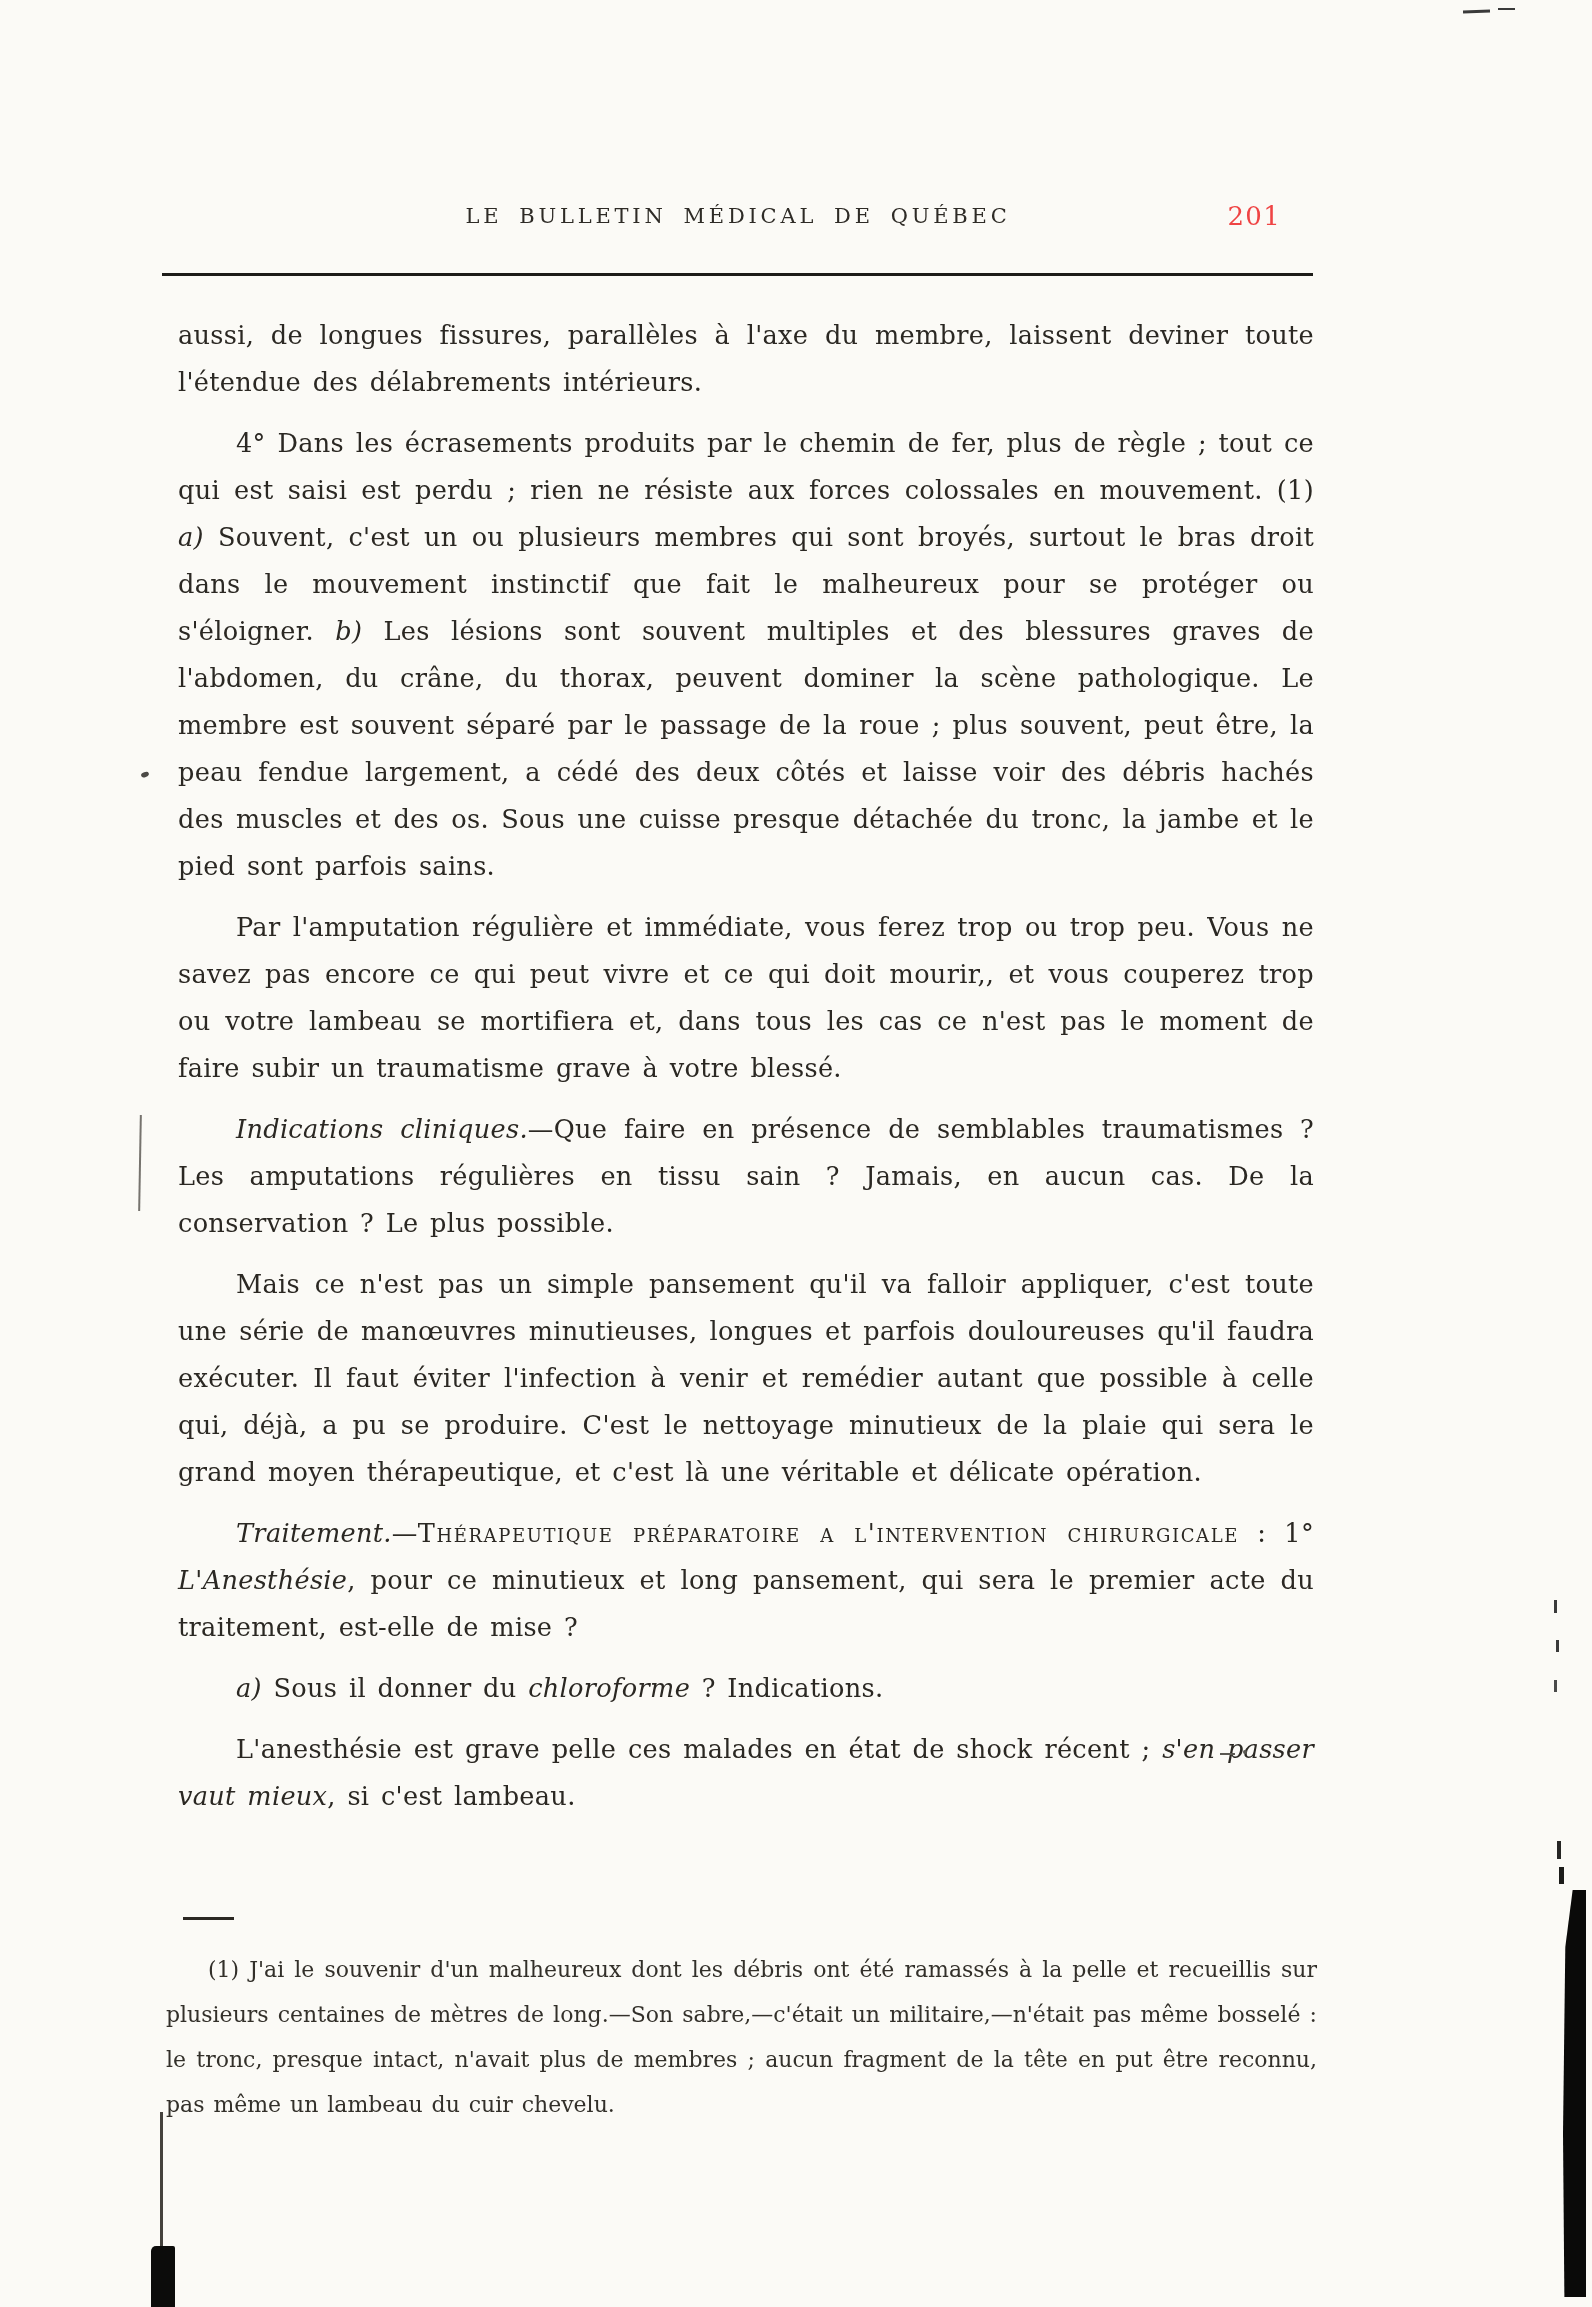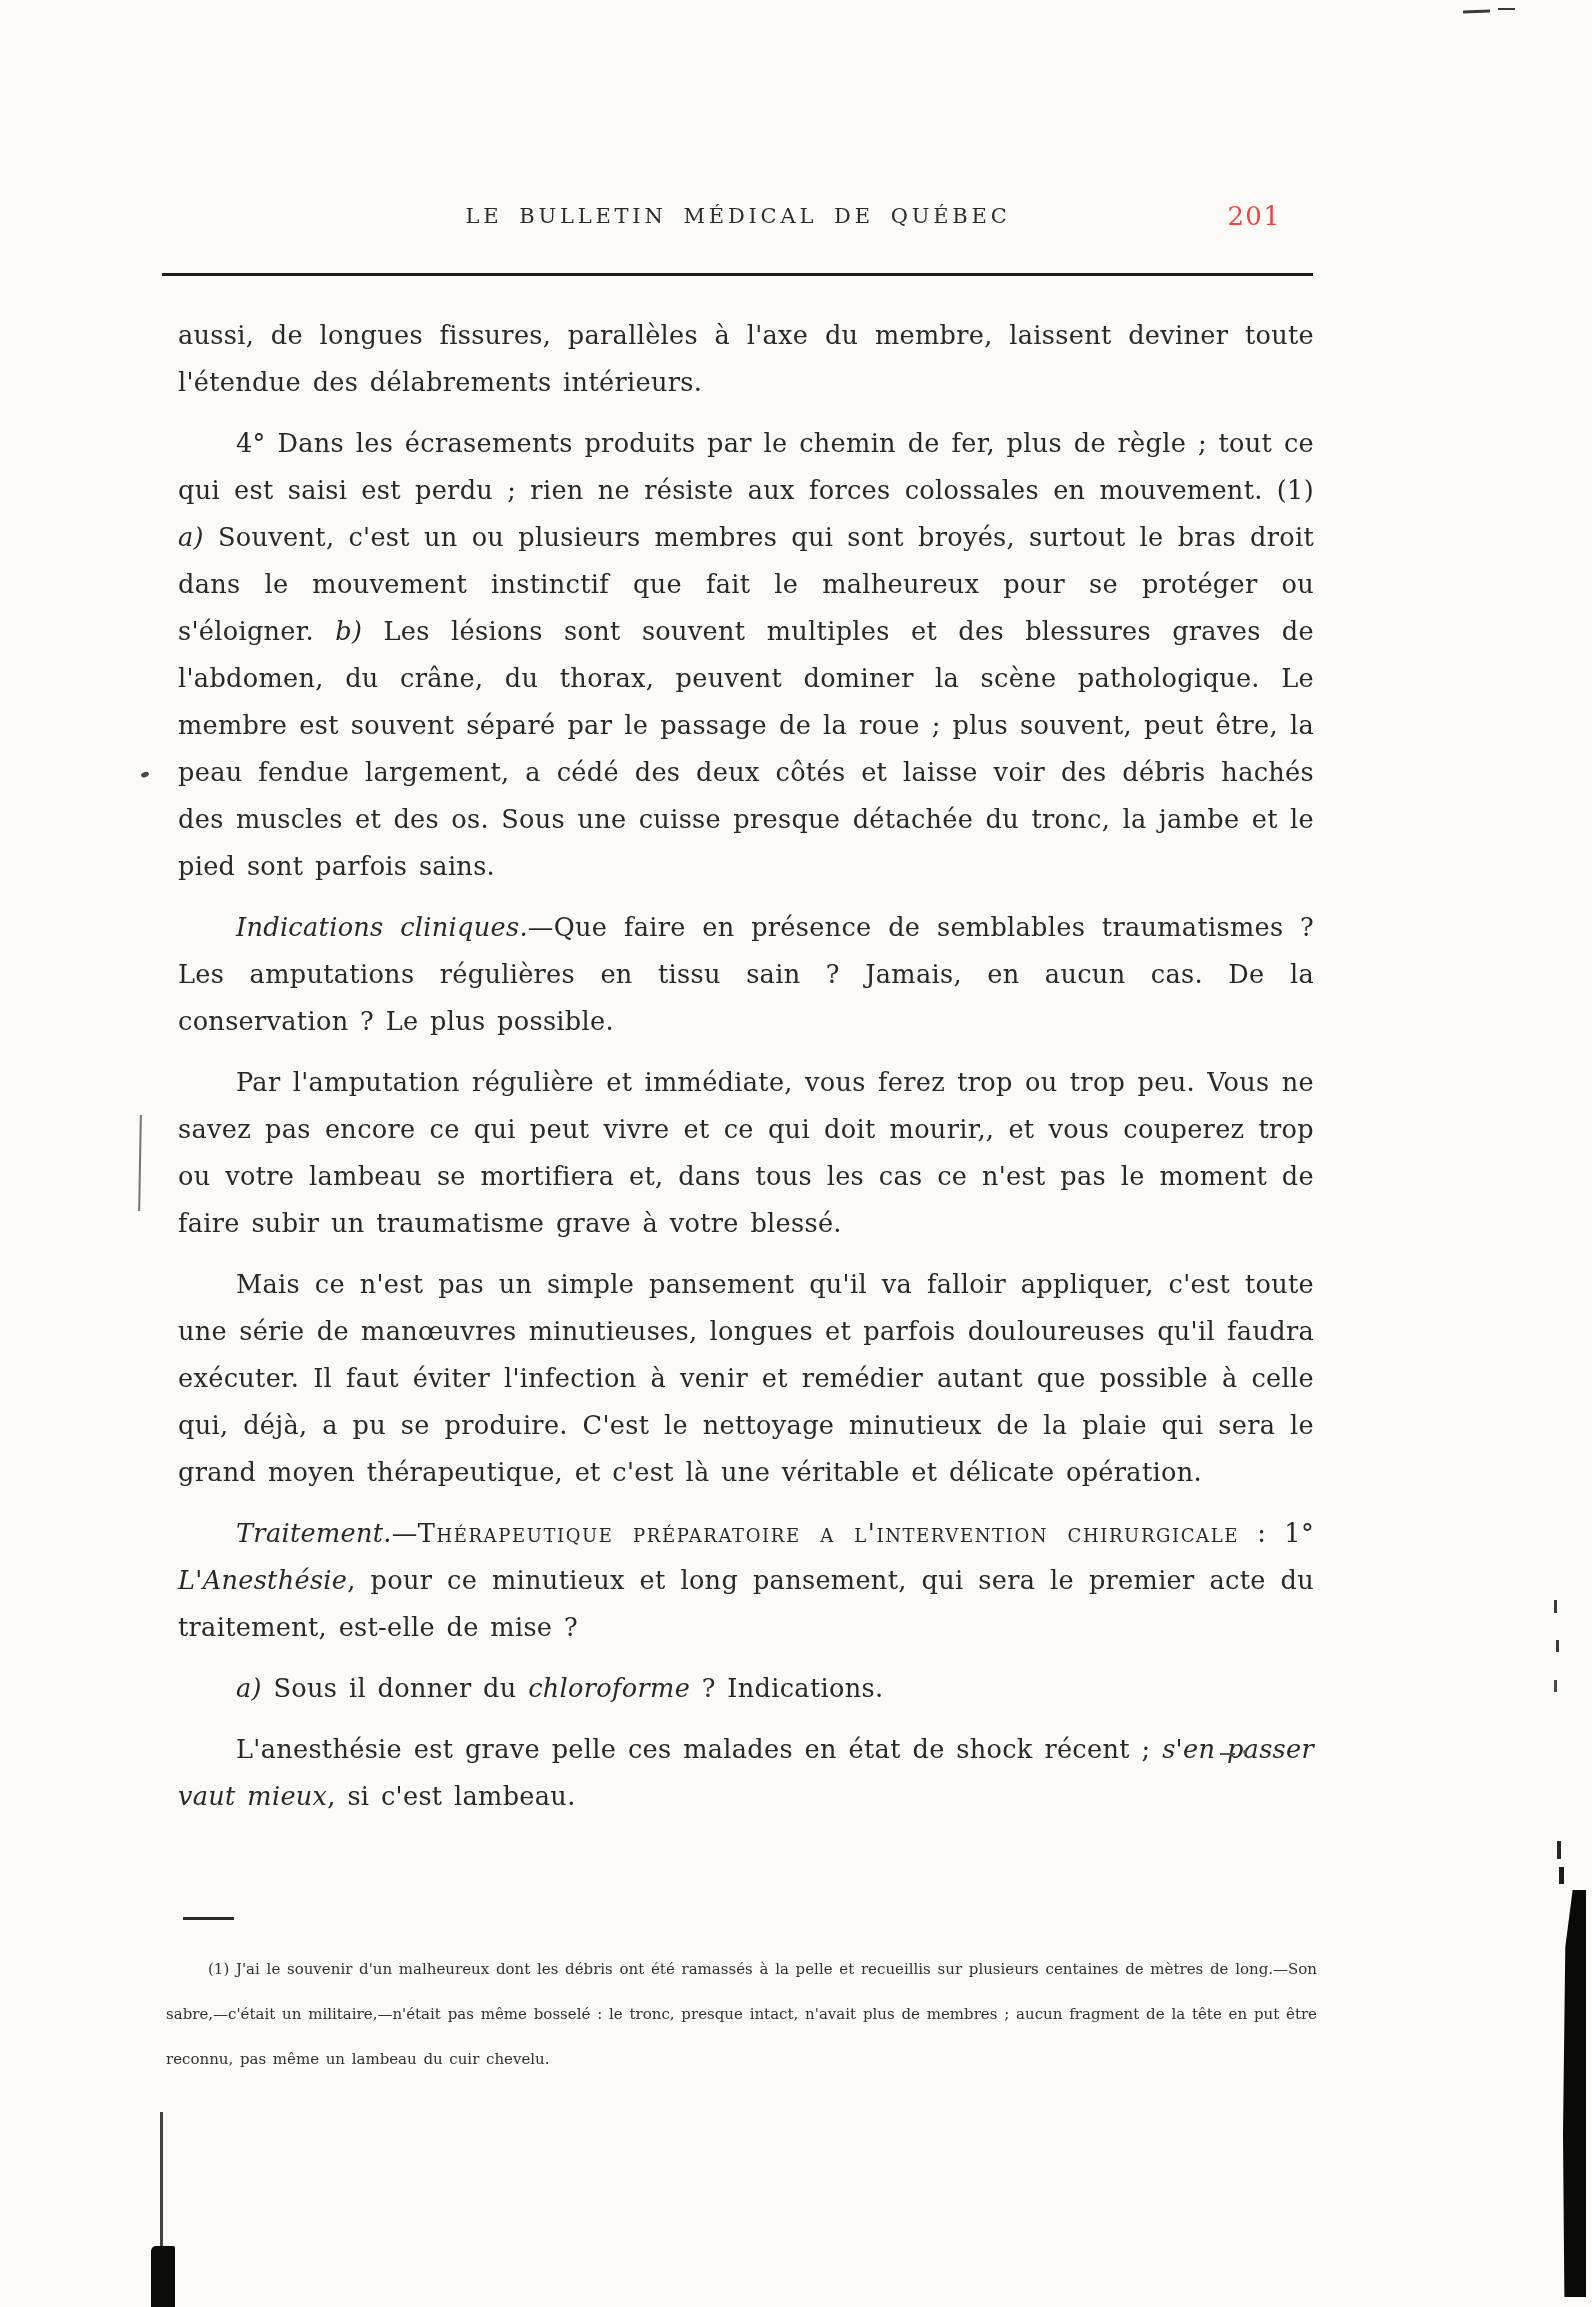--- a/index.html
+++ b/index.html
@@ -59,21 +59,21 @@
   .seg-smallcaps { font-variant: small-caps; letter-spacing: 1.6px; }
   
   .footnote-sep {
     position: absolute;
     top: 1917px; left: 183px; width: 51px; height: 2.6px;
     background: #2b2823;
   }
   .footnote-text {
     position: absolute;
     top: 1947px; left: 166px; width: 1151px;
-    font-size: 15px;
+    font-size: 22px;
     line-height: 45px;
     text-align: justify;
     text-indent: 42px;
     word-spacing: 1.9px;
     color: #33302a;
   }
   
   .artifact { position: absolute; background: #222; }
   .a-top-dash-1 { top: 10.2px; left: 1463px; width: 27px; height: 2.6px; background: #3a3a3a; transform: rotate(-2deg); }
   .a-top-dash-2 { top: 7.7px; left: 1498px; width: 16.6px; height: 2.6px; background: #3a3a3a; }
@@ -102,22 +102,22 @@
   <div class="header">
     <span class="journal-title">LE BULLETIN MÉDICAL DE QUÉBEC</span>
     <span class="page-number">201</span>
   </div>
 
   <div class="header-rule"></div>
 
   <div class="body-text">
       <p class="para"><span class="seg-normal">aussi, de longues fissures, parallèles à l'axe du membre, laissent deviner toute l'étendue des délabrements intérieurs.</span></p>
       <p class="para indent"><span class="seg-normal">4° Dans les écrasements produits par le chemin de fer, plus de règle ; tout ce qui est saisi est perdu ; rien ne résiste aux forces colossales en mouvement. (1) </span><span class="seg-italic">a)</span><span class="seg-normal"> Souvent, c'est un ou plusieurs membres qui sont broyés, surtout le bras droit dans le mouvement instinctif que fait le malheureux pour se protéger ou s'éloigner. </span><span class="seg-italic">b)</span><span class="seg-normal"> Les lésions sont souvent multiples et des blessures graves de l'abdomen, du crâne, du thorax, peuvent dominer la scène pathologique. Le membre est souvent séparé par le passage de la roue ; plus souvent, peut être, la peau fendue largement, a cédé des deux côtés et laisse voir des débris hachés des muscles et des os. Sous une cuisse presque détachée du tronc, la jambe et le pied sont parfois sains.</span></p>
+      <p class="para indent"><span class="seg-normal">Par l'amputation régulière et immédiate, vous ferez trop ou trop peu. Vous ne savez pas encore ce qui peut vivre et ce qui doit mourir,, et vous couperez trop ou votre lambeau se mortifiera et, dans tous les cas ce n'est pas le moment de faire subir un traumatisme grave à votre blessé.</span></p>
       <p class="para indent"><span class="seg-italic">Indications cliniques.</span><span class="seg-normal">—Que faire en présence de semblables traumatismes ? Les amputations régulières en tissu sain ? Jamais, en aucun cas. De la conservation ? Le plus possible.</span></p>
-      <p class="para indent"><span class="seg-normal">Par l'amputation régulière et immédiate, vous ferez trop ou trop peu. Vous ne savez pas encore ce qui peut vivre et ce qui doit mourir,, et vous couperez trop ou votre lambeau se mortifiera et, dans tous les cas ce n'est pas le moment de faire subir un traumatisme grave à votre blessé.</span></p>
       <p class="para indent"><span class="seg-normal">Mais ce n'est pas un simple pansement qu'il va falloir appliquer, c'est toute une série de manœuvres minutieuses, longues et parfois douloureuses qu'il faudra exécuter. Il faut éviter l'infection à venir et remédier autant que possible à celle qui, déjà, a pu se produire. C'est le nettoyage minutieux de la plaie qui sera le grand moyen thérapeutique, et c'est là une véritable et délicate opération.</span></p>
       <p class="para indent"><span class="seg-italic">Traitement.</span><span class="seg-normal">—</span><span class="seg-smallcaps">Thérapeutique préparatoire a l'intervention chirurgicale</span><span class="seg-normal"> : 1° </span><span class="seg-italic">L'Anesthésie</span><span class="seg-normal">, pour ce minutieux et long pansement, qui sera le premier acte du traitement, est-elle de mise ?</span></p>
       <p class="para indent"><span class="seg-italic">a)</span><span class="seg-normal"> Sous il donner du </span><span class="seg-italic">chloroforme</span><span class="seg-normal"> ? Indications.</span></p>
       <p class="para indent"><span class="seg-normal">L'anesthésie est grave pelle ces malades en état de shock récent ; </span><span class="seg-italic">s'en passer vaut mieux</span><span class="seg-normal">, si c'est lambeau.</span></p>
     </div>
 
   <div class="footnote-sep"></div>
 
   <p class="footnote-text"><span class="seg-normal">(1) J'ai le souvenir d'un malheureux dont les débris ont été ramassés à la pelle et recueillis sur plusieurs centaines de mètres de long.—Son sabre,—c'était un militaire,—n'était pas même bosselé : le tronc, presque intact, n'avait plus de membres ; aucun fragment de la tête en put être reconnu, pas même un lambeau du cuir chevelu.</span></p>
 

